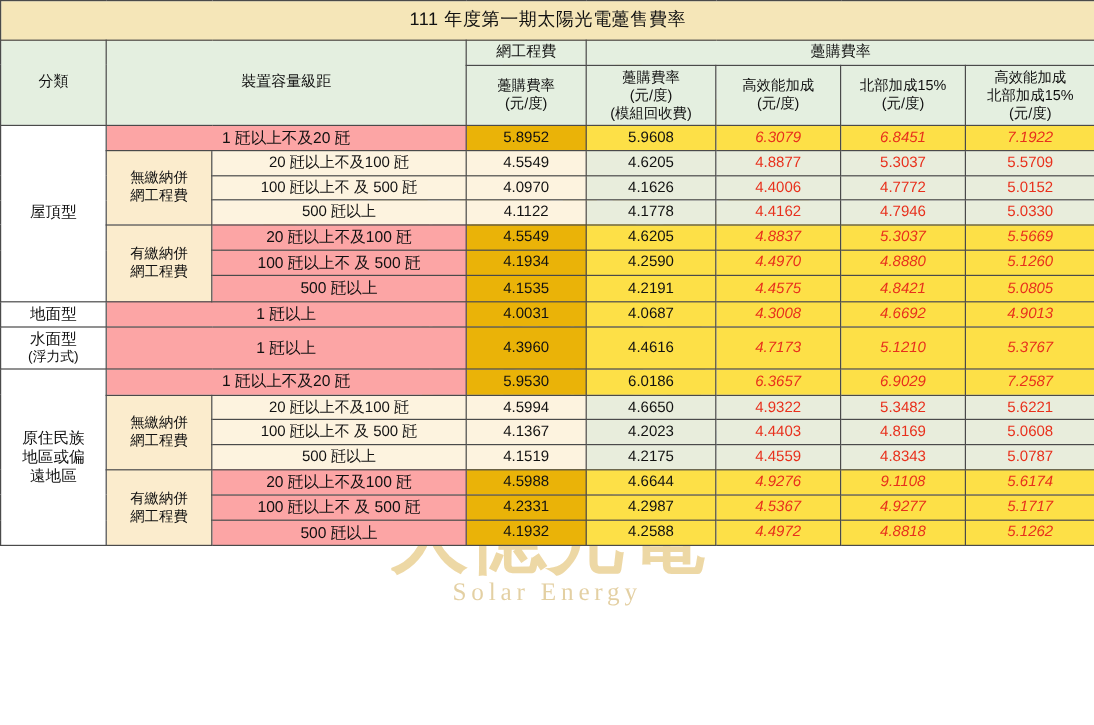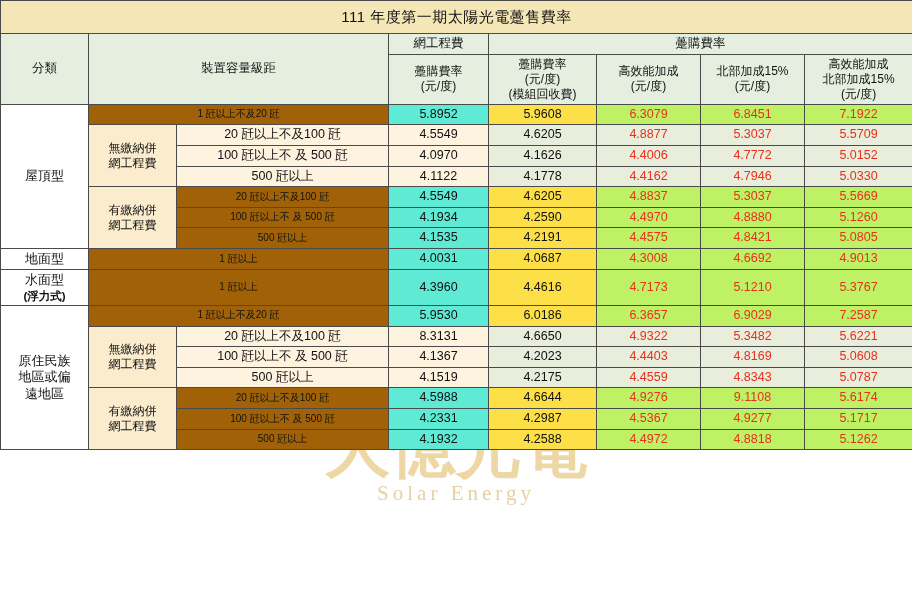--- a/index.html
+++ b/index.html
@@ -64,46 +64,46 @@
     background:#ffffff;
     font-weight:bold;
     font-size:13px;
   }
   .note{
     background:#fbeccd;
     font-size:12px;
     line-height:1.3;
   }
   .range{
-    background:#a16207;
-    font-size:10px;
+    background:#fca5a5;
+    font-size:13px;
   }
   .range-alt{
     background:#fdf3df;
     font-size:12.5px;
   }
   .num{
-    background:#5eead4;
+    background:#eab308;
     font-size:12.5px;
   }
   .num-alt{
     background:#fdf3df;
     font-size:12.5px;
   }
   .numg{
     background:#fde047;
     font-size:12.5px;
   }
   .numg-alt{
     background:#e8eddc;
     font-size:12.5px;
   }
-  .redg{ color:#e8301c; background:#bef264; }
+  .redg{ color:#e8301c; background:#fde047;font-style:italic; }
   .redg-alt{ color:#e8301c; background:#e8eddc; }
-  .small2{ font-size:11.5px;font-weight:bold; }
+  .small2{ font-size:11.5px; }
 </style>
 </head>
 <body>
 
 <svg id="watermark" viewBox="0 0 912 604" xmlns="http://www.w3.org/2000/svg">
   <g opacity="0.45">
 
     <g fill="#f5d142" opacity="0.75">
       <polygon points="420,30 440,30 470,250 410,250"></polygon>
       <polygon points="330,60 350,48 470,250 430,262"></polygon>
@@ -290,21 +290,21 @@
     <td class="redg">6.9029</td>
     <td class="redg">7.2587</td>
   </tr>
 
   <tr>
     <td class="note" rowspan="3">
       <div>無繳納併</div>
       <div>網工程費</div>
     </td>
     <td class="range-alt">20 瓩以上不及100 瓩</td>
-    <td class="num-alt">8.3131</td>
+    <td class="num-alt">4.5994</td>
     <td class="numg-alt">4.6650</td>
     <td class="redg-alt">4.9322</td>
     <td class="redg-alt">5.3482</td>
     <td class="redg-alt">5.6221</td>
   </tr>
   <tr>
     <td class="range-alt">100 瓩以上不 及 500 瓩</td>
     <td class="num-alt">4.1367</td>
     <td class="numg-alt">4.2023</td>
     <td class="redg-alt">4.4403</td>

